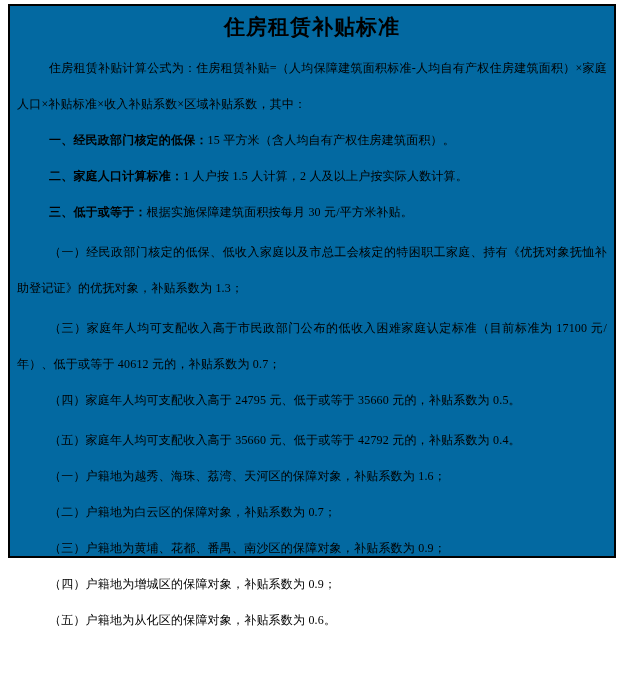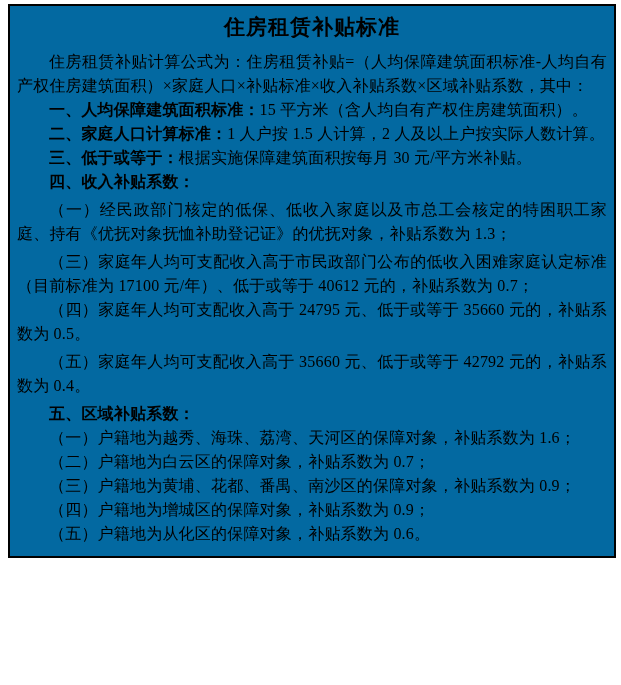--- a/index.html
+++ b/index.html
@@ -25,60 +25,58 @@
   }
   .doc-title {
     font-family: "Liberation Sans", "DejaVu Sans", sans-serif;
     font-size: 21px;
     font-weight: 700;
     text-align: center;
     margin: 3px 0 9px 0;
     letter-spacing: 1px;
   }
   .para {
-    font-size: 16px;
-    line-height: 24px;
+    font-size: 12px;
+    line-height: 36px;
     margin: 0;
     text-align: justify;
     text-indent: 32px;
     letter-spacing: 0.2px;
   }
   .para.mt {
     margin-top: 4px;
   }
   .lead {
     font-weight: 700;
   }
 </style>
 </head>
 <body>
 
 <div class="sheet">
   <h1 class="doc-title">住房租赁补贴标准</h1>
 
   <p class="para"><b class="lead"></b><span>住房租赁补贴计算公式为：住房租赁补贴=（人均保障建筑面积标准-人均自有产权住房建筑面积）×家庭人口×补贴标准×收入补贴系数×区域补贴系数，其中：</span></p>
 
-  <p class="para"><b class="lead">一、人均保障建筑面积标准：</b><span>15 平方米（含人均自有产权住房建筑面积）。</span></p>
+  <p class="para"><b class="lead">一、经民政部门核定的低保：</b><span>15 平方米（含人均自有产权住房建筑面积）。</span></p>
 
   <p class="para"><b class="lead">二、家庭人口计算标准：</b><span>1 人户按 1.5 人计算，2 人及以上户按实际人数计算。</span></p>
 
   <p class="para"><b class="lead">三、低于或等于：</b><span>根据实施保障建筑面积按每月 30 元/平方米补贴。</span></p>
 
-  <p class="para"><b class="lead">四、收入补贴系数：</b><span></span></p>
 
   <p class="para mt"><b class="lead"></b><span>（一）经民政部门核定的低保、低收入家庭以及市总工会核定的特困职工家庭、持有《优抚对象抚恤补助登记证》的优抚对象，补贴系数为 1.3；</span></p>
 
 
   <p class="para mt"><b class="lead"></b><span>（三）家庭年人均可支配收入高于市民政部门公布的低收入困难家庭认定标准（目前标准为 17100 元/年）、低于或等于 40612 元的，补贴系数为 0.7；</span></p>
 
   <p class="para"><b class="lead"></b><span>（四）家庭年人均可支配收入高于 24795 元、低于或等于 35660 元的，补贴系数为 0.5。</span></p>
 
   <p class="para mt"><b class="lead"></b><span>（五）家庭年人均可支配收入高于 35660 元、低于或等于 42792 元的，补贴系数为 0.4。</span></p>
 
-  <p class="para mt"><b class="lead">五、区域补贴系数：</b><span></span></p>
 
   <p class="para"><b class="lead"></b><span>（一）户籍地为越秀、海珠、荔湾、天河区的保障对象，补贴系数为 1.6；</span></p>
 
   <p class="para"><b class="lead"></b><span>（二）户籍地为白云区的保障对象，补贴系数为 0.7；</span></p>
 
   <p class="para"><b class="lead"></b><span>（三）户籍地为黄埔、花都、番禺、南沙区的保障对象，补贴系数为 0.9；</span></p>
 
   <p class="para"><b class="lead"></b><span>（四）户籍地为增城区的保障对象，补贴系数为 0.9；</span></p>
 
   <p class="para"><b class="lead"></b><span>（五）户籍地为从化区的保障对象，补贴系数为 0.6。</span></p>

